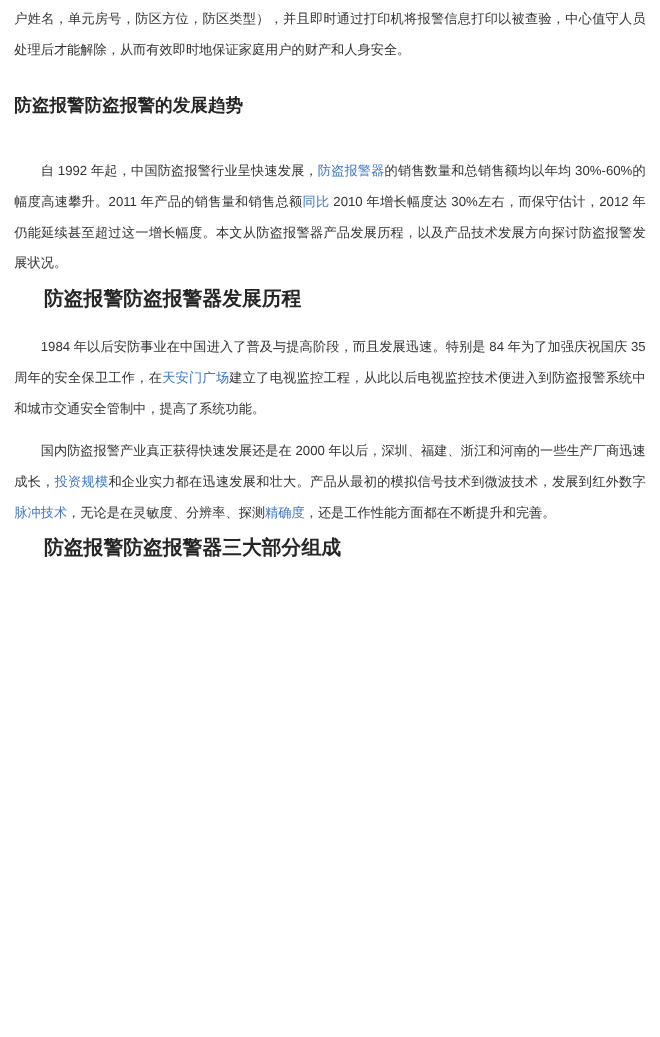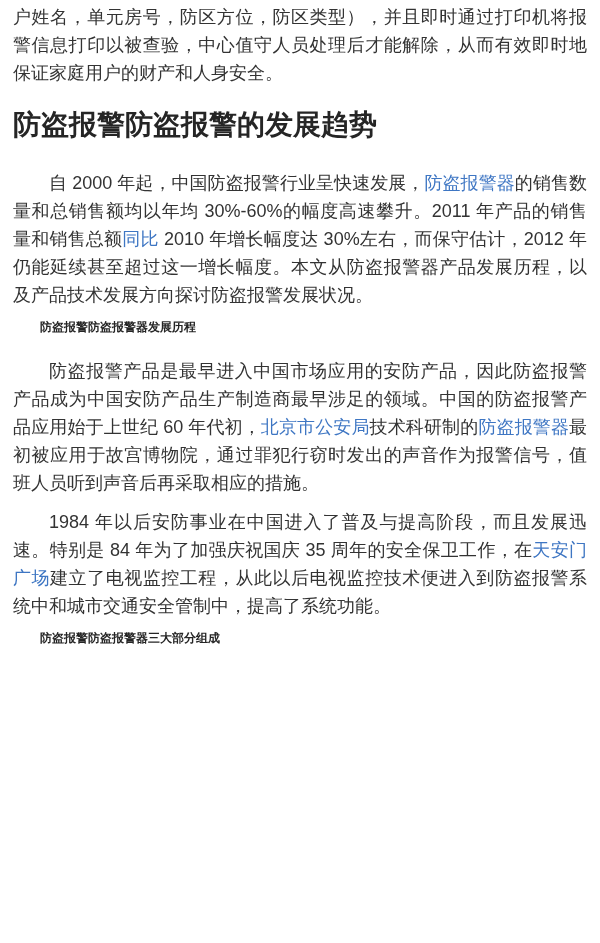--- a/index.html
+++ b/index.html
@@ -15,59 +15,59 @@
     color:var(--text);
     font-family:"Liberation Sans", sans-serif;
   }
   .page{
     padding:3px 13px 0 13px;
     box-sizing:border-box;
     width:600px;
   }
   article p{
     margin:11px 0 0 0;
-    font-size:18px;
+    font-size:12px;
     line-height:28px;
     text-align:justify;
     text-indent:2em;
     word-break:break-all;
   }
   article p.no-indent{
     text-indent:0;
     margin-top:0;
   }
   article h2{
     margin:24px 0 0 0;
-    font-size:28px;
+    font-size:16px;
     line-height:28px;
     font-weight:bold;
     color:var(--heading);
   }
   article h3{
     margin:6px 0 0 0;
-    font-size:12px;
+    font-size:18px;
     line-height:24px;
     font-weight:bold;
     color:var(--heading);
     padding-left:27px;
   }
   article h2 + p{margin-top:30px;}
   article h3 + p{margin-top:18px;}
   a.lnk{
     color:var(--link);
     text-decoration:none;
     cursor:pointer;
   }
 </style>
 </head>
 <body>
 
 <div class="page">
   <article id="article">
       <p class="no-indent"><span>户姓名，单元房号，防区方位，防区类型），并且即时通过打印机将报警信息打印以被查验，中心值守人员处理后才能解除，从而有效即时地保证家庭用户的财产和人身安全。</span></p>
       <h2>防盗报警防盗报警的发展趋势</h2>
-      <p><span>自 2000 年起，中国防盗报警行业呈快速发展，</span><a class="lnk" href="#">防盗报警器</a><span>的销售数量和总销售额均以年均 30%-60%的幅度高速攀升。2011 年产品的销售量和销售总额</span><a class="lnk" href="#">同比</a><span> 2010 年增长幅度达 30%左右，而保守估计，2012 年仍能延续甚至超过这一增长幅度。本文从防盗报警器产品发展历程，以及产品技术发展方向探讨防盗报警发展状况。</span></p>
+      <p><span>自 1992 年起，中国防盗报警行业呈快速发展，</span><a class="lnk" href="#">防盗报警器</a><span>的销售数量和总销售额均以年均 30%-60%的幅度高速攀升。2011 年产品的销售量和销售总额</span><a class="lnk" href="#">同比</a><span> 2010 年增长幅度达 30%左右，而保守估计，2012 年仍能延续甚至超过这一增长幅度。本文从防盗报警器产品发展历程，以及产品技术发展方向探讨防盗报警发展状况。</span></p>
       <h3>防盗报警防盗报警器发展历程</h3>
-      <p><span>防盗报警产品是最早进入中国市场应用的安防产品，因此防盗报警产品成为中国安防产品生产制造商最早涉足的领域。中国的防盗报警产品应用始于上世纪 60 年代初，</span><a class="lnk" href="#">北京市公安局</a><span>技术科研制的</span><a class="lnk" href="#">防盗报警器</a><span>最初被应用于故宫博物院，通过罪犯行窃时发出的声音作为报警信号，值班人员听到声音后再采取相应的措施。</span></p>
       <p><span>1984 年以后安防事业在中国进入了普及与提高阶段，而且发展迅速。特别是 84 年为了加强庆祝国庆 35 周年的安全保卫工作，在</span><a class="lnk" href="#">天安门广场</a><span>建立了电视监控工程，从此以后电视监控技术便进入到防盗报警系统中和城市交通安全管制中，提高了系统功能。</span></p>
+      <p><span>国内防盗报警产业真正获得快速发展还是在 2000 年以后，深圳、福建、浙江和河南的一些生产厂商迅速成长，</span><a class="lnk" href="#">投资规模</a><span>和企业实力都在迅速发展和壮大。产品从最初的模拟信号技术到微波技术，发展到红外数字</span><a class="lnk" href="#">脉冲技术</a><span>，无论是在灵敏度、分辨率、探测</span><a class="lnk" href="#">精确度</a><span>，还是工作性能方面都在不断提升和完善。</span></p>
       <h3>防盗报警防盗报警器三大部分组成</h3>
     </article>
 </div>
 
 </body></html>

